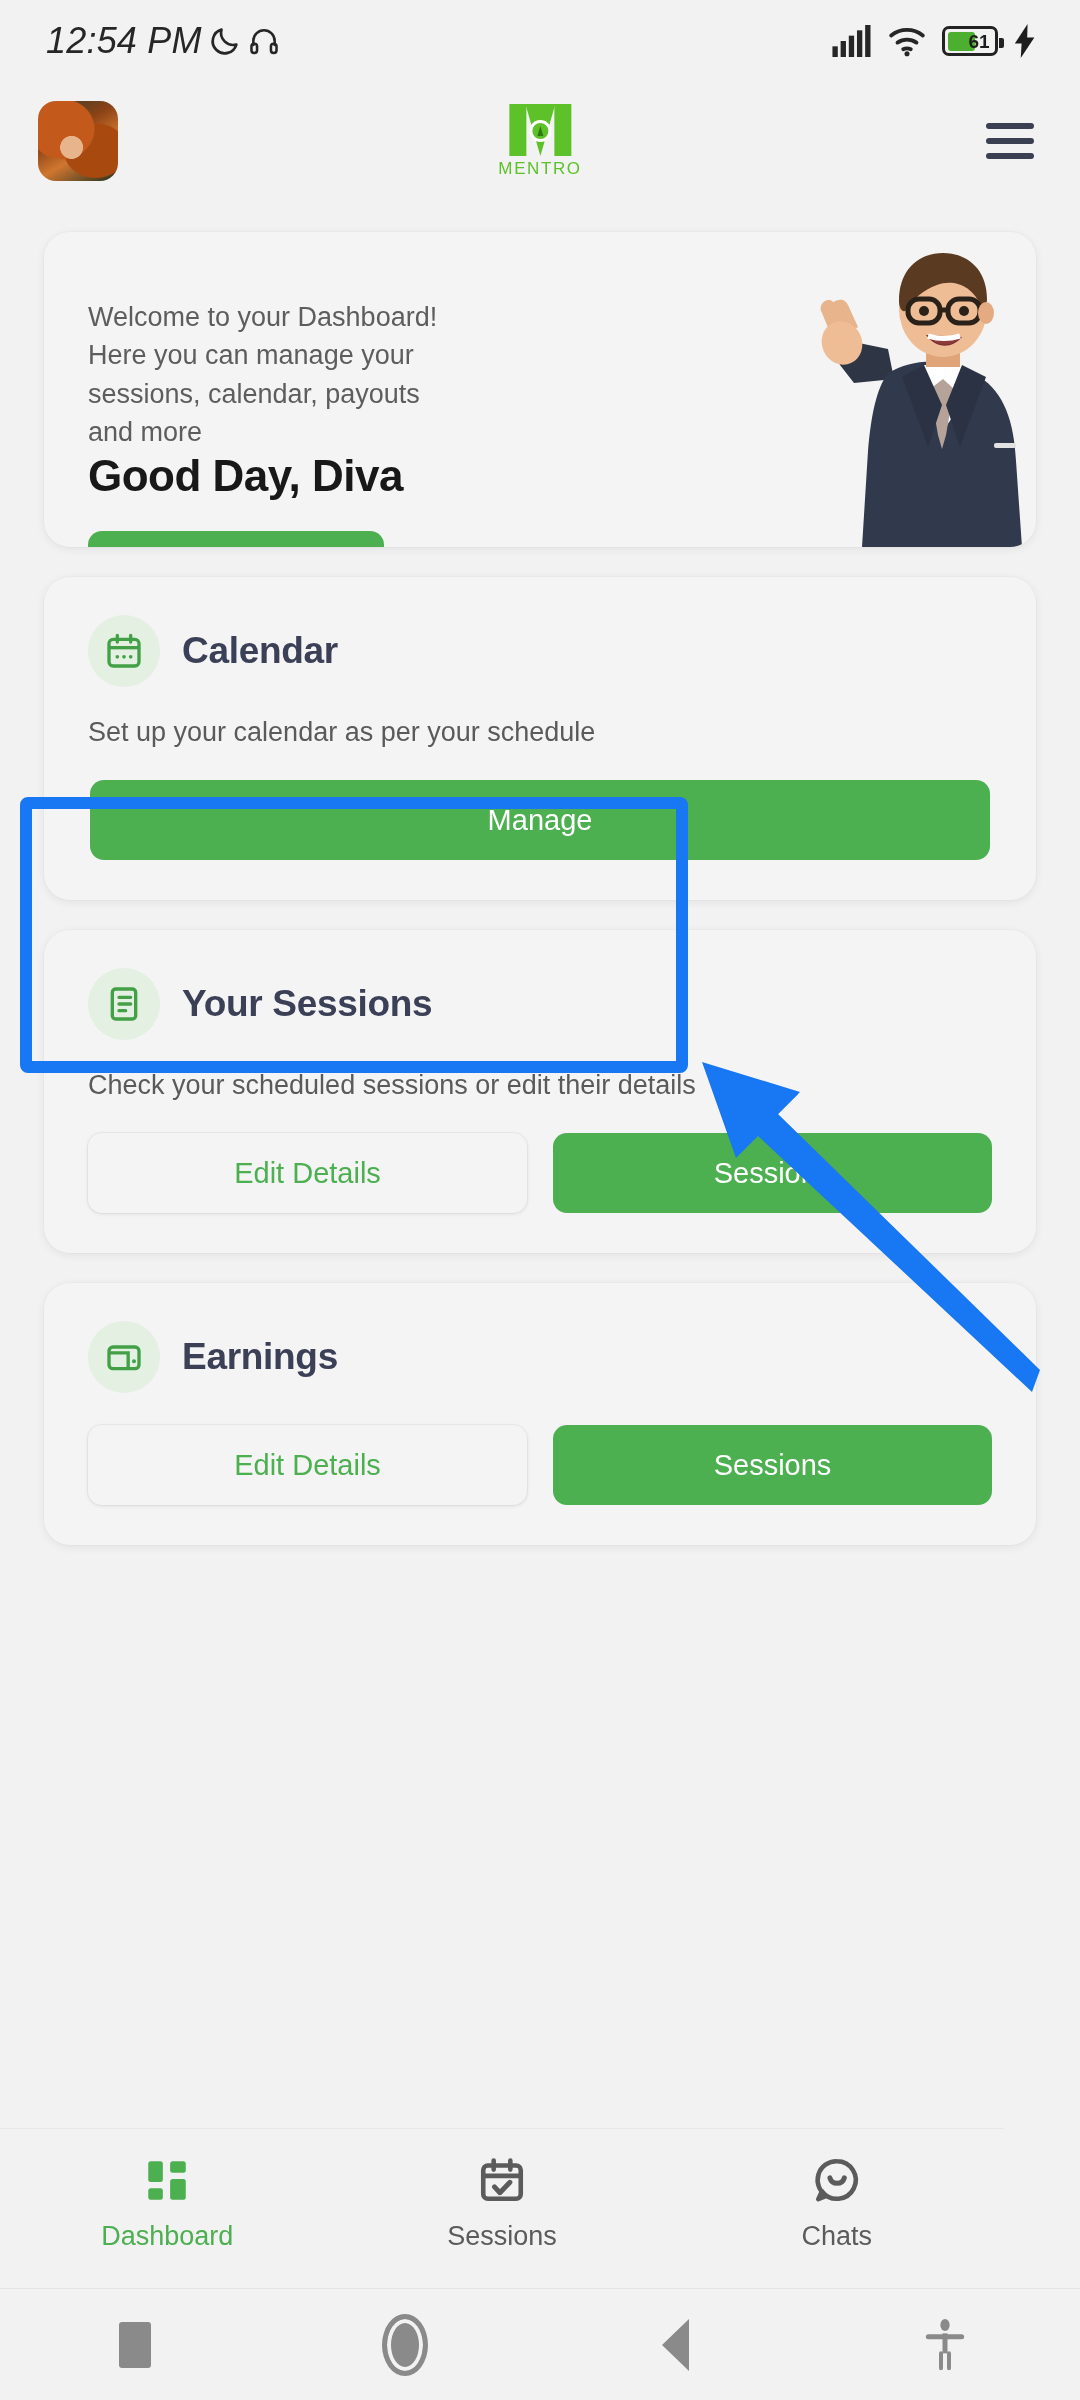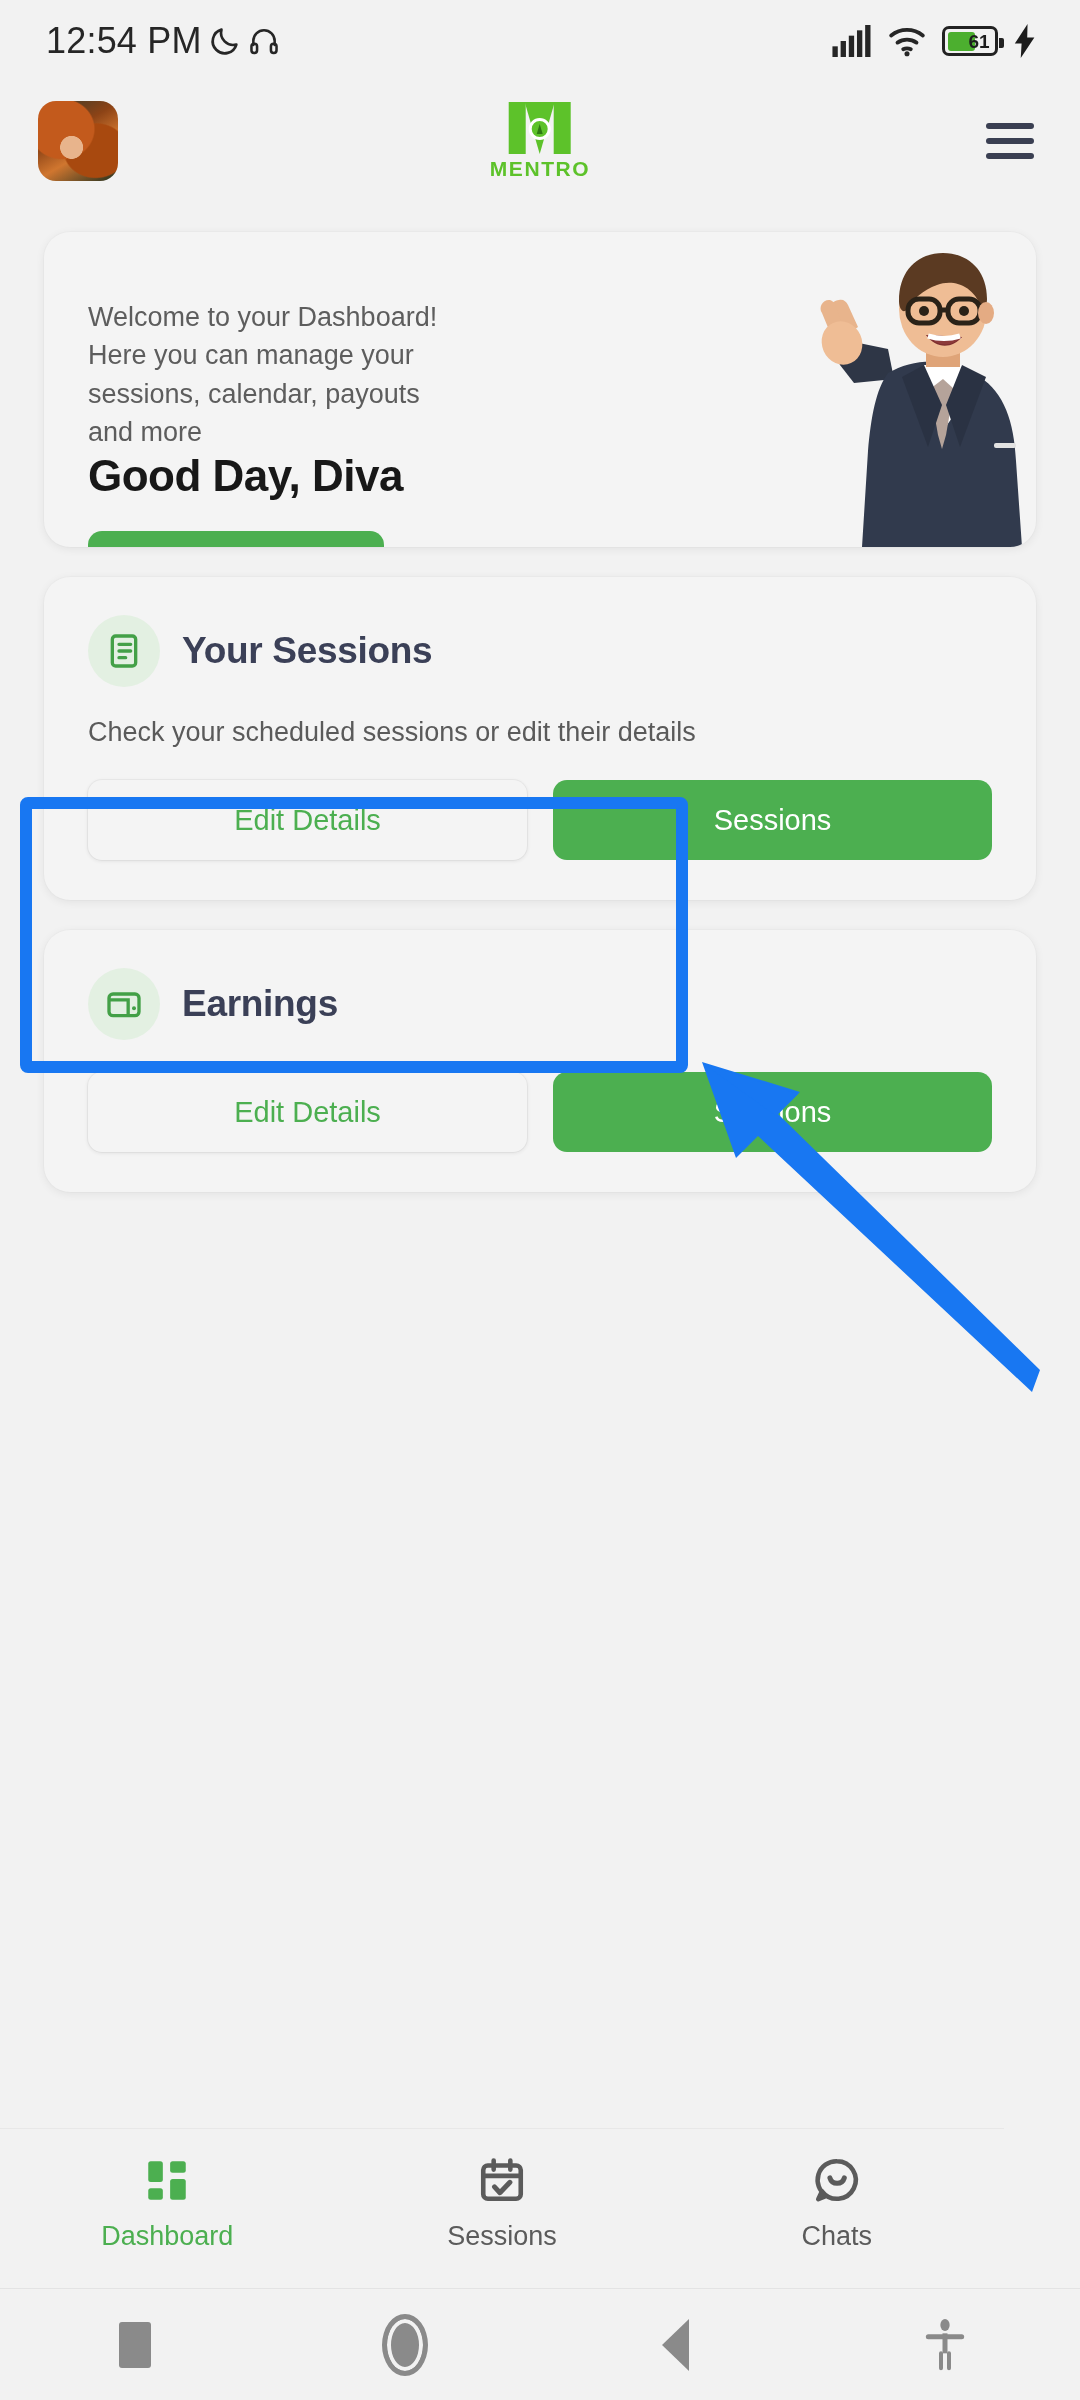--- a/index.html
+++ b/index.html
@@ -18,21 +18,21 @@
 
   
   #status-bar {
     height: 82px;
     display: flex;
     align-items: center;
     justify-content: space-between;
     padding: 0 44px 0 46px;
   }
   .sb-left, .sb-right { display: flex; align-items: center; }
-  .sb-left { gap: 6px; }
+  .sb-left { gap: 6px; font-style: italic; }
   .sb-right { gap: 16px; }
   #status-time {
     font-size: 36px;
     color: #262626;
     letter-spacing: 0.2px;
   }
 
   .battery-shell {
     width: 56px; height: 30px;
     border: 3.5px solid #222;
@@ -128,22 +128,22 @@
     content: "";
     position: absolute;
     left: 50%; top: 3px;
     transform: translateX(-50%);
     width: 0; height: 0;
     border-left: 3px solid transparent;
     border-right: 3px solid transparent;
     border-bottom: 10px solid #2d7a12;
   }
   #brand-name {
-    font-size: 21px;
-    font-weight: bold;
+    font-size: 17px;
+    font-weight: normal;
     letter-spacing: 1.6px;
     color: #5dc22a;
     text-align: center;
   }
   #menu-button {
     display: flex;
     flex-direction: column;
     gap: 9px;
     padding: 10px 4px;
   }
@@ -451,20 +451,39 @@
       <circle cx="208" cy="64" r="5" fill="#2a2218"></circle>
 
       <path d="M170 88c10 14 26 14 36 2" fill="#7d2f2f"></path>
       <path d="M170 88q18 18 36 2z" fill="#8c3a3a"></path>
       <path d="M172 89q16 5 32 0" stroke="#ffffff" stroke-width="5" fill="none"></path>
 
       <ellipse cx="230" cy="66" rx="8" ry="11" fill="#e4ab83"></ellipse>
     </svg>
   </div>
 
+  <div class="card feature-card" id="calendar-card">
+    <div class="card-head">
+      <div class="icon-badge">
+        <svg width="40" height="40" viewBox="0 0 24 24">
+          <rect x="3" y="5" width="18" height="16" rx="2.5" fill="none" stroke="#43a047" stroke-width="2"></rect>
+          <path d="M3 10h18" stroke="#43a047" stroke-width="2"></path>
+          <path d="M8 2.6v4M16 2.6v4" stroke="#43a047" stroke-width="2" stroke-linecap="round"></path>
+          <circle cx="8" cy="15.5" r="1.1" fill="#43a047"></circle>
+          <circle cx="12" cy="15.5" r="1.1" fill="#43a047"></circle>
+          <circle cx="16" cy="15.5" r="1.1" fill="#43a047"></circle>
+        </svg>
+      </div>
+      <div class="card-title">Calendar</div>
+    </div>
+    <div class="card-desc">Set up your calendar as per your schedule</div>
+    <div class="btn-row" id="calendar-btn-row">
+      <div class="btn btn-primary" id="manage-button">Manage</div>
+    </div>
+  </div>
 
   <div class="card feature-card" id="sessions-card">
     <div class="card-head">
       <div class="icon-badge">
         <svg width="40" height="40" viewBox="0 0 24 24">
           <rect x="5" y="3" width="14" height="18" rx="2" fill="none" stroke="#43a047" stroke-width="2"></rect>
           <path d="M9 8h7M9 12h7M9 16h4" stroke="#43a047" stroke-width="2" stroke-linecap="round"></path>
         </svg>
       </div>
       <div class="card-title">Your Sessions</div>

